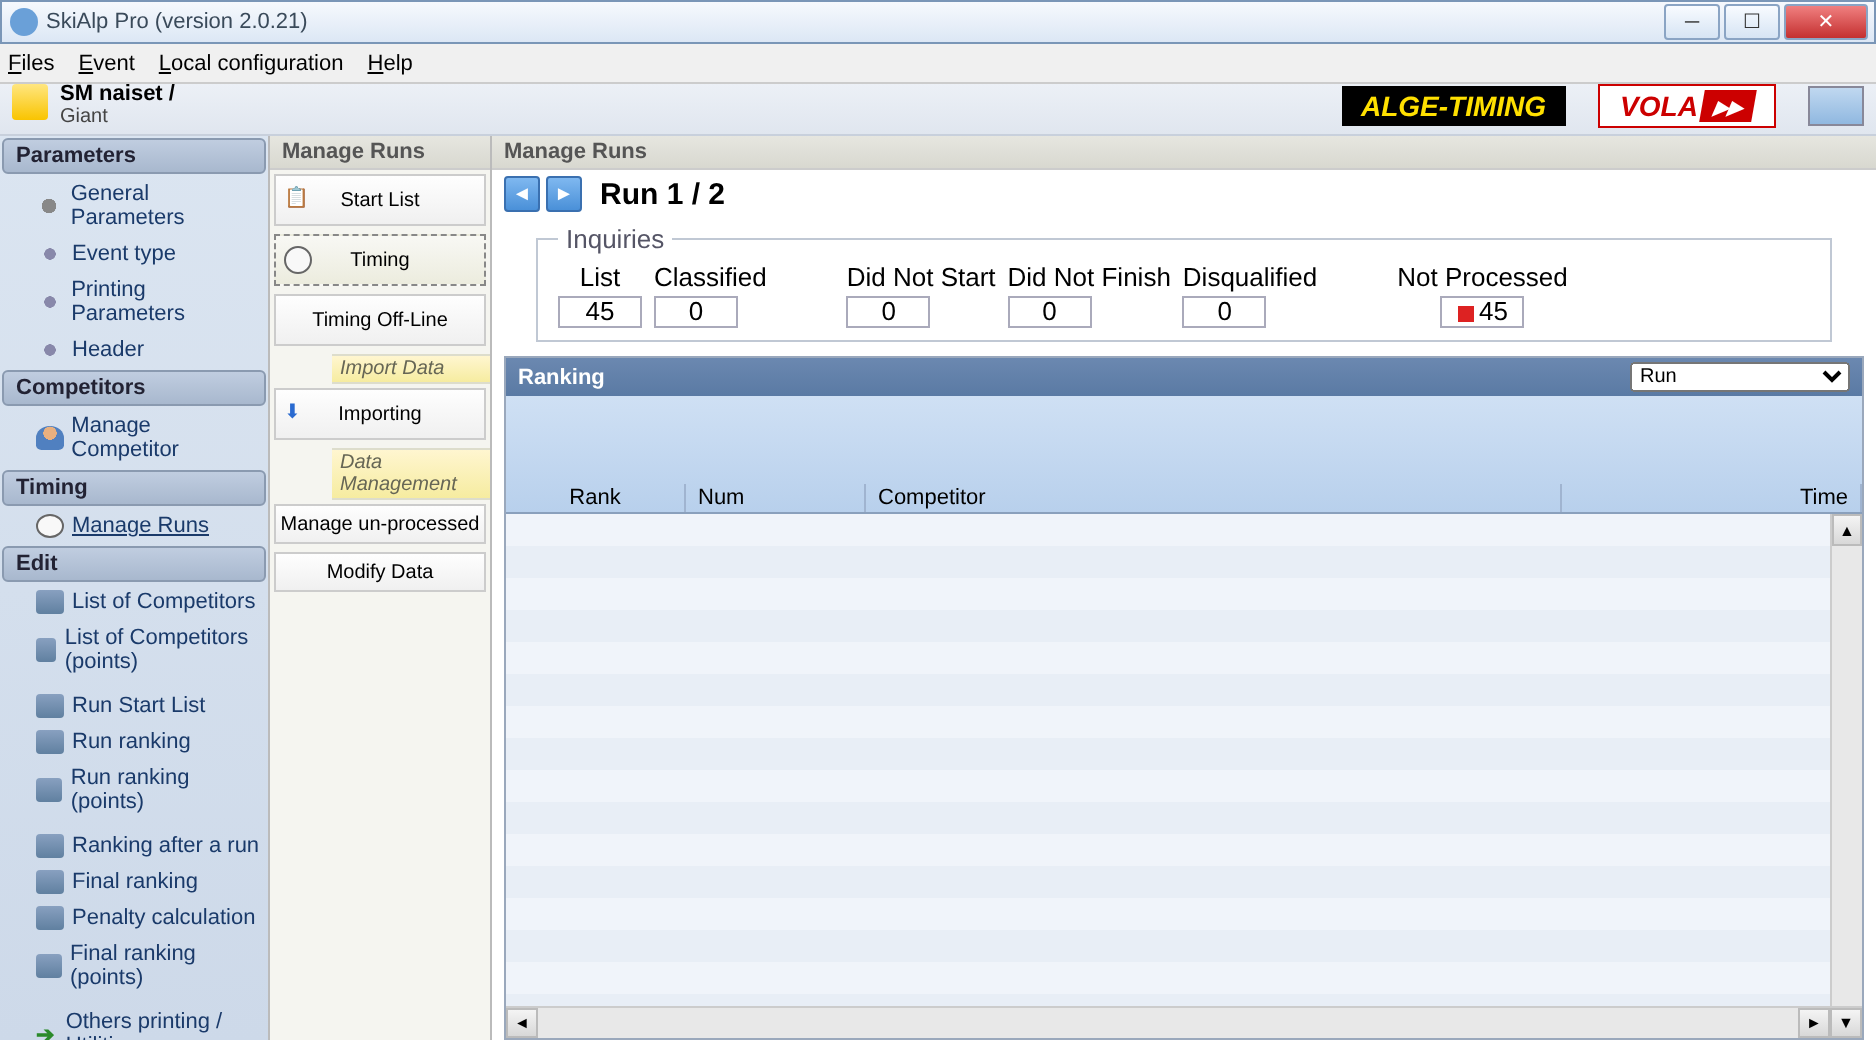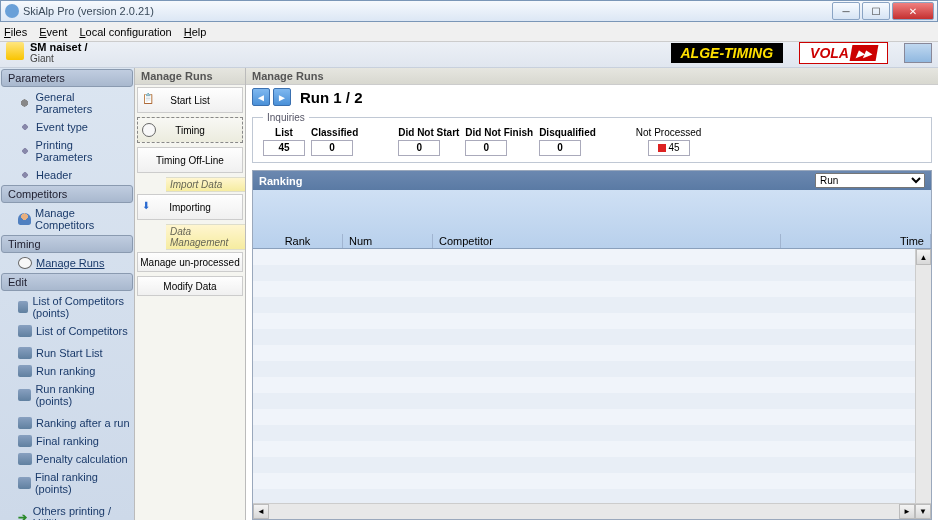--- a/index.html
+++ b/index.html
@@ -28,21 +28,21 @@
 .brand1 { background: #000; color: #ffe000; font-weight: bold; font-style: italic; padding: 2px 10px; font-size: 14px; }
 .brand2 { background: #fff; color: #c00; font-weight: bold; font-style: italic; padding: 2px 10px; font-size: 14px; border: 1px solid #c00; }
 .brand2 .shape { display:inline-block; background:#c00; color:#fff; padding:0 6px; margin-left:2px; transform: skew(-10deg);}
 .brand3 { width: 28px; height: 20px; background: linear-gradient(#c0d8f0,#90b8e0); border:1px solid #889; }
 
 
 .main { display: flex; height: 452px; }
 
 
 .sidebar { width: 134px; background: linear-gradient(#dbe5f1,#cdd9e9); display: flex; flex-direction: column; font-size: 11px; }
-.sb-section-h { background: linear-gradient(#c0cde0,#a8b8ce); border: 1px solid #8a9ab0; border-radius: 3px; padding: 2px 6px; font-weight: normal; color: #223; margin: 1px; }
+.sb-section-h { background: linear-gradient(#c0cde0,#a8b8ce); border: 1px solid #8a9ab0; border-radius: 3px; padding: 2px 6px; font-weight: bold; color: #223; margin: 1px; }
 .sb-item { display: flex; align-items: center; padding: 3px 4px 3px 18px; cursor: pointer; color: #1a3a6a; }
 .sb-item .ic { width: 14px; height: 12px; margin-right: 4px; display:inline-block; }
 .ic-gear { background: radial-gradient(circle,#888 40%,transparent 42%); }
 .ic-dot { background: radial-gradient(circle,#88a 30%,transparent 32%); }
 .ic-user { background: radial-gradient(circle at 50% 30%, #e8b080 30%, transparent 31%), linear-gradient(#5080c0,#5080c0); border-radius: 50% 50% 20% 20%; }
 .ic-clock { border:1px solid #666; border-radius:50%; position:relative; background:#f8f8f8; width:12px; height:12px;}
 .ic-printer { background: linear-gradient(#88a0c0,#6080a0); border-radius:2px; }
 .ic-arrow { color:#2a8a2a; font-weight:bold; }
 .sb-item.u { text-decoration: underline; }
 .sb-sep { height: 1px; background: #a8b8cc; margin: 2px 8px; }
@@ -57,28 +57,28 @@
 .cbtn .bic { width: 14px; height: 14px; position: absolute; left: 4px; }
 
 
 .content { flex: 1; background: #fff; display: flex; flex-direction: column; }
 .content-h { background: linear-gradient(#e6e6e0,#d8d8d0); padding: 2px 6px; font-weight: bold; color: #555; border-bottom: 1px solid #ccc; }
 .run-row { display: flex; align-items: center; padding: 3px 6px; }
 .navbtn { width: 18px; height: 18px; background: linear-gradient(#7fb8f0,#4a90d8); color:#fff; display:flex; align-items:center; justify-content:center; border:1px solid #3a70b0; margin-right:3px; cursor:pointer; border-radius:2px; font-size:10px;}
 .run-title { font-size: 15px; font-weight: bold; margin-left: 6px; }
 
 
-.inquiries { border: 1px solid #c0c8d4; margin: 3px 6px; padding: 4px 10px 6px; font-size: 10px; }
+.inquiries { border: 1px solid #c0c8d4; margin: 3px 22px; padding: 4px 10px 6px; font-size: 13px; }
 .inquiries legend { padding: 0 4px; color: #556; }
 .inq-row { display: flex; gap: 10px; }
 .inq-col { display:flex; flex-direction:column; align-items:center; }
 .inq-col .lbl { margin-bottom: 2px; }
 .inq-val { border: 1px solid #aab; background: #fff; width: 42px; height: 16px; text-align: center; line-height: 14px; }
 .inq-val.red::before { content:''; display:inline-block; width:8px; height:8px; background:#d22; margin-right:3px; vertical-align:middle; }
-.inq-dbl { display:flex; gap:6px;font-weight:bold; }
+.inq-dbl { display:flex; gap:6px; }
 .inq-dbl .inq-val { width: 42px; }
 
 
 .rank-wrap { margin: 4px 6px 0; flex:1; display:flex; flex-direction:column; border: 1px solid #9aa8bc; }
 .rank-h { background: linear-gradient(#6b88b0,#5a7aa4); color: #fff; font-weight: bold; padding: 2px 6px; display:flex; align-items:center; }
 .rank-h .sel { margin-left:auto; }
 .rank-h select { font-size: 10px; width: 110px; }
 .rank-cols { display:flex; background: linear-gradient(#cfe0f4,#b8d0ec); border-bottom:1px solid #8aa0bc; font-family: 'Courier New', monospace; font-size:11px; }
 .rank-cols div { padding: 1px 6px; border-right: 1px solid #a0b4d0; margin-top: 44px; }
 .col-rank { width: 90px; text-align:center;}
@@ -142,37 +142,37 @@
         <span>Printing Parameters</span>
       </div>
     <div class="sb-item">
         <span class="ic ic-dot"></span>
         <span>Header</span>
       </div>
 
     <div class="sb-section-h">Competitors</div>
     <div class="sb-item">
         <span class="ic ic-user"></span>
-        <span>Manage Competitors</span>
+        <span>Manage Competitor</span>
       </div>
 
     <div class="sb-section-h">Timing</div>
     <div class="sb-item u">
         <span class="ic ic-clock"></span>
         <span>Manage Runs</span>
       </div>
 
     <div class="sb-section-h">Edit</div>
     <div class="sb-item">
         <span class="ic ic-printer"></span>
+        <span>List of Competitors</span>
+      </div>
+    <div class="sb-item">
+        <span class="ic ic-printer"></span>
         <span>List of Competitors (points)</span>
-      </div>
-    <div class="sb-item">
-        <span class="ic ic-printer"></span>
-        <span>List of Competitors</span>
       </div>
     <div class="sb-sep"></div>
     <div class="sb-item">
         <span class="ic ic-printer"></span>
         <span>Run Start List</span>
       </div>
     <div class="sb-item">
         <span class="ic ic-printer"></span>
         <span>Run ranking</span>
       </div>

